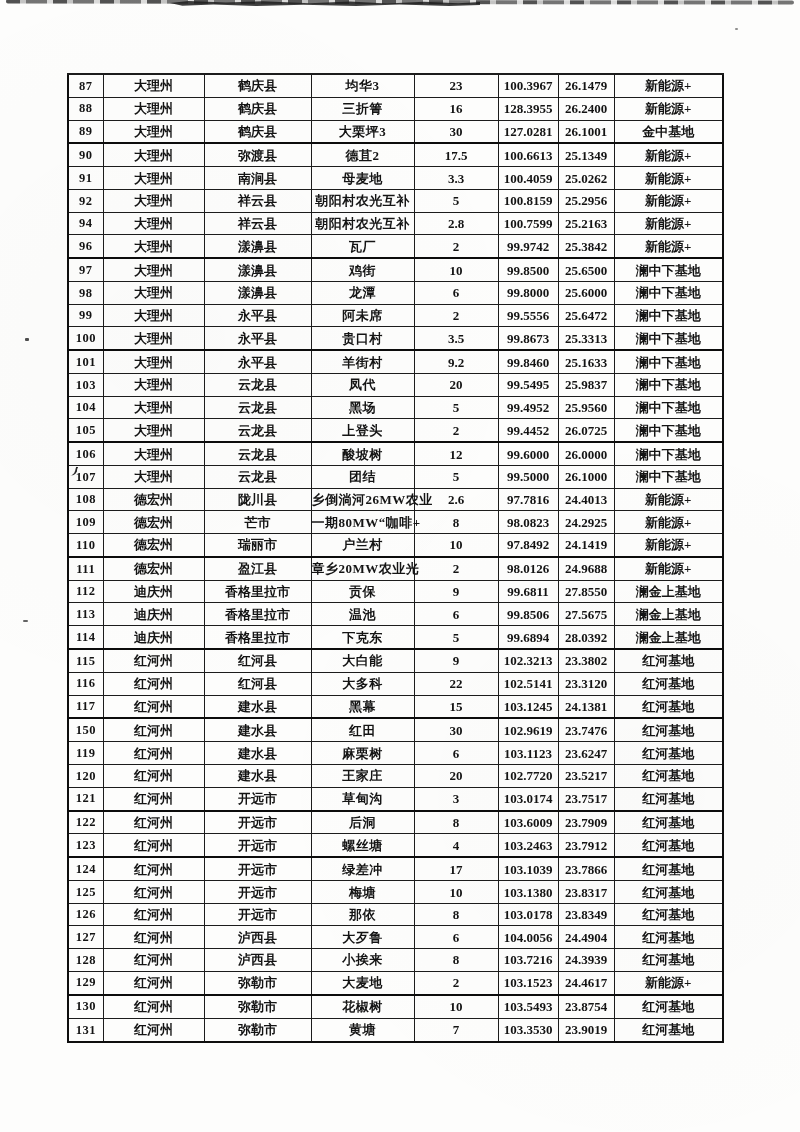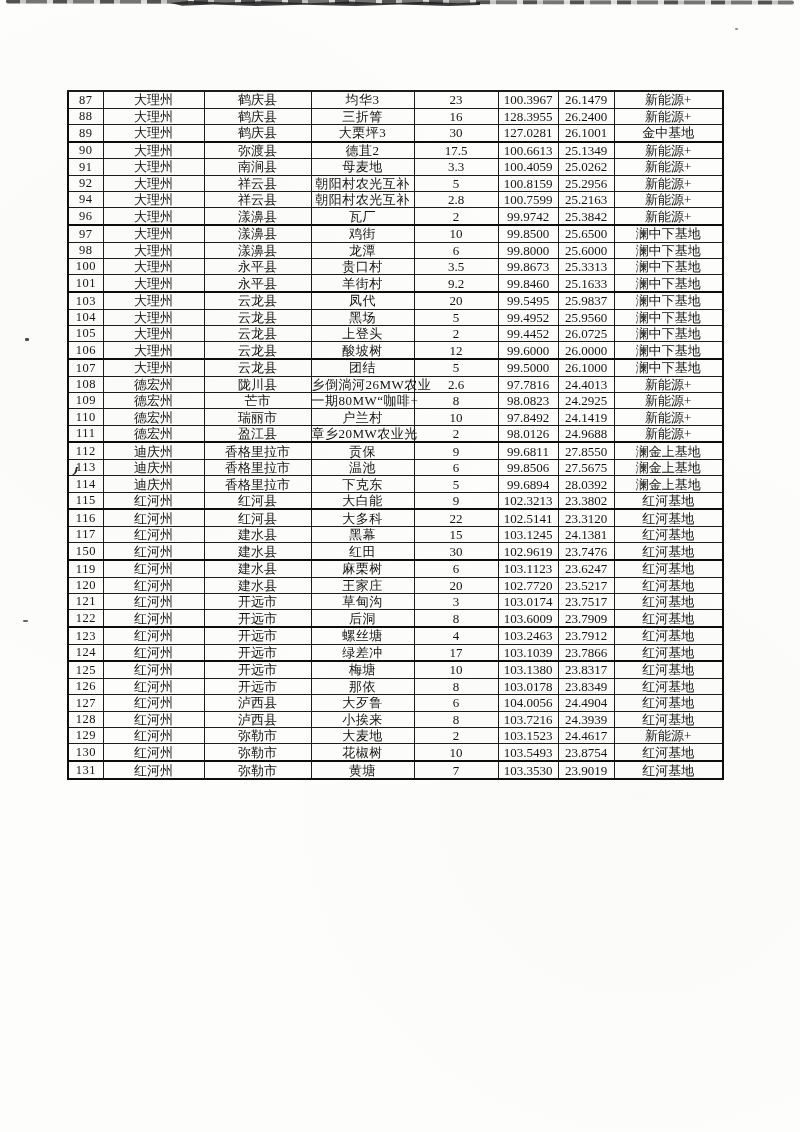--- a/index.html
+++ b/index.html
@@ -55,26 +55,27 @@
     border-right: 2.5px solid #111;
     border-radius: 0 0 6px 0;
     transform: rotate(14deg);
     opacity: .9;
   }
 
   
   table.scan-table {
     position: absolute;
     left: 67px;
-    top: 90px;
+    top: 73px;
     width: 655px;
-    height: 690px;
+    height: 970px;
     border-collapse: collapse;
     table-layout: fixed;
     border: 2.2px solid #0e0e0e;
+    font-weight: bold;
   }
   .scan-table td {
     border: 1.2px solid #1c1c1c;
     padding: 0;
     text-align: center;
     vertical-align: middle;
     font-size: 13px;
     color: #141414;
     white-space: nowrap;
     overflow: visible;
@@ -220,20 +221,30 @@
           <td class="col-no">98</td>
           <td class="col-prefecture">大理州</td>
           <td class="col-county">漾濞县</td>
           <td class="col-project_name">龙潭</td>
           <td class="col-capacity_mw">6</td>
           <td class="col-longitude">99.8000</td>
           <td class="col-latitude">25.6000</td>
           <td class="col-base">澜中下基地</td>
         </tr>
         <tr>
+          <td class="col-no">99</td>
+          <td class="col-prefecture">大理州</td>
+          <td class="col-county">永平县</td>
+          <td class="col-project_name">阿未席</td>
+          <td class="col-capacity_mw">2</td>
+          <td class="col-longitude">99.5556</td>
+          <td class="col-latitude">25.6472</td>
+          <td class="col-base">澜中下基地</td>
+        </tr>
+        <tr>
           <td class="col-no">100</td>
           <td class="col-prefecture">大理州</td>
           <td class="col-county">永平县</td>
           <td class="col-project_name">贵口村</td>
           <td class="col-capacity_mw">3.5</td>
           <td class="col-longitude">99.8673</td>
           <td class="col-latitude">25.3313</td>
           <td class="col-base">澜中下基地</td>
         </tr>
         <tr>

